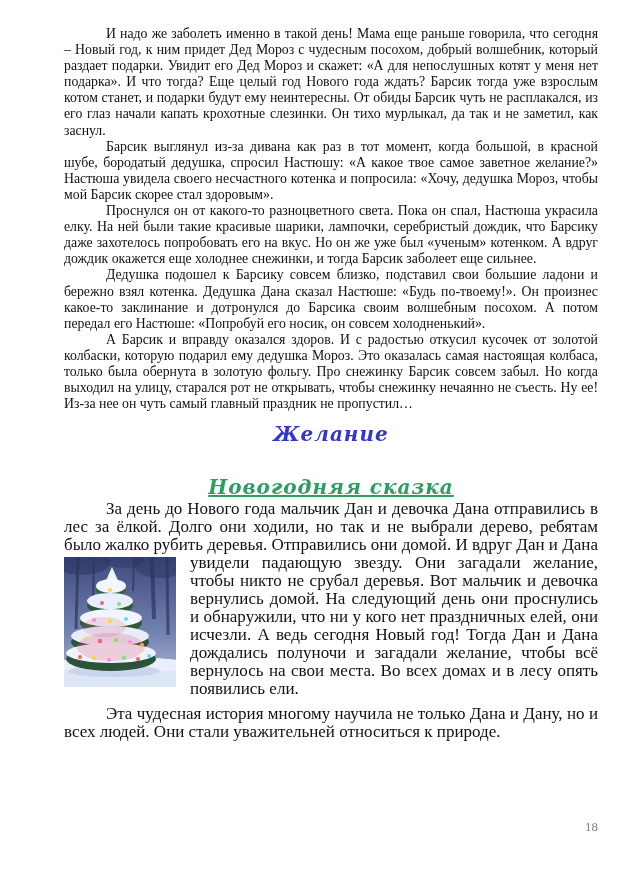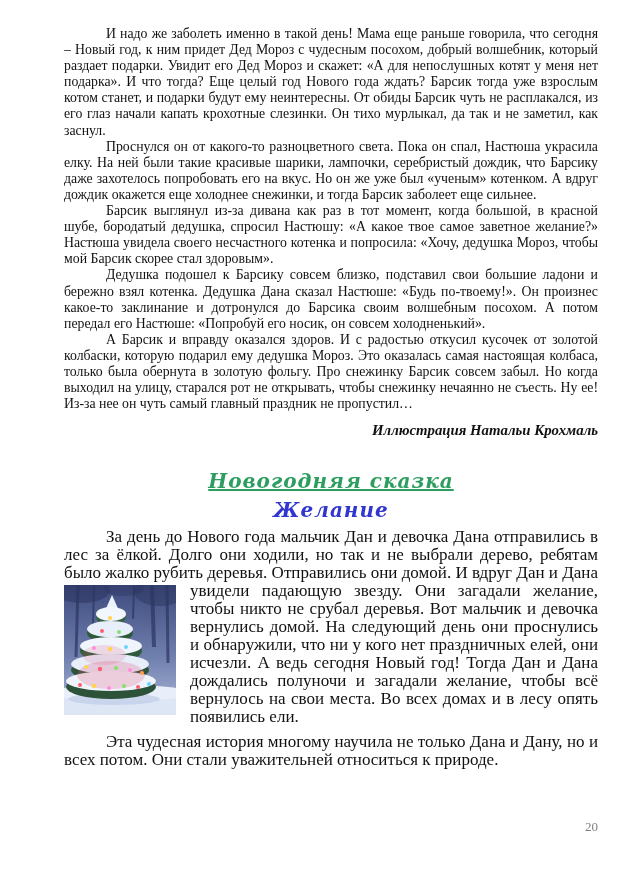--- a/index.html
+++ b/index.html
@@ -37,31 +37,30 @@
     font-size:13px; color:#7b7f87;
   }
 </style>
 </head>
 <body>
 
 <div class="page">
   <div class="content">
 
     <p class="par">И надо же заболеть именно в такой день! Мама еще раньше говорила, что сегодня – Новый год, к ним придет Дед Мороз с чудесным посохом, добрый волшебник, который раздает подарки. Увидит его Дед Мороз и скажет: «А для непослушных котят у меня нет подарка». И что тогда? Еще целый год Нового года ждать? Барсик тогда уже взрослым котом станет, и подарки будут ему неинтересны. От обиды Барсик чуть не расплакался, из его глаз начали капать крохотные слезинки. Он тихо мурлыкал, да так и не заметил, как заснул.</p>
+    <p class="par">Барсик выглянул из-за дивана как раз в тот момент, когда большой, в красной шубе, бородатый дедушка, спросил Настюшу: «А какое твое самое заветное желание?» Настюша увидела своего несчастного котенка и попросила: «Хочу, дедушка Мороз, чтобы мой Барсик скорее стал здоровым».</p>
     <p class="par">Проснулся он от какого-то разноцветного света. Пока он спал, Настюша украсила елку. На ней были такие красивые шарики, лампочки, серебристый дождик, что Барсику даже захотелось попробовать его на вкус. Но он же уже был «ученым» котенком. А вдруг дождик окажется еще холоднее снежинки, и тогда Барсик заболеет еще сильнее.</p>
-    <p class="par">Барсик выглянул из-за дивана как раз в тот момент, когда большой, в красной шубе, бородатый дедушка, спросил Настюшу: «А какое твое самое заветное желание?» Настюша увидела своего несчастного котенка и попросила: «Хочу, дедушка Мороз, чтобы мой Барсик скорее стал здоровым».</p>
     <p class="par">Дедушка подошел к Барсику совсем близко, подставил свои большие ладони и бережно взял котенка. Дедушка Дана сказал Настюше: «Будь по-твоему!». Он произнес какое-то заклинание и дотронулся до Барсика своим волшебным посохом. А потом передал его Настюше: «Попробуй его носик, он совсем холодненький».</p>
     <p class="par">А Барсик и вправду оказался здоров. И с радостью откусил кусочек от золотой колбаски, которую подарил ему дедушка Мороз. Это оказалась самая настоящая колбаса, только была обернута в золотую фольгу. Про снежинку Барсик совсем забыл. Но когда выходил на улицу, старался рот не открывать, чтобы снежинку нечаянно не съесть. Ну ее! Из-за нее он чуть самый главный праздник не пропустил…</p>
 
     <div class="byline">
-      <div>Иллюстрация Натальи Крохмаль</div>
     </div>
 
+    <div class="title title-blue">Желание</div>
     <div class="title title-green">Новогодняя сказка</div>
-    <div class="title title-blue">Желание</div>
 
     <p class="par s2">
       <span>За день до Нового года мальчик Дан и девочка Дана отправились в лес за ёлкой. Долго они ходили, но так и не выбрали дерево, ребятам было жалко рубить деревья. Отправились они домой. И вдруг Дан и Дана увидели падающую звезду. Они загадали</span>
       <span class="tree-float">
         <svg width="112" height="130" viewBox="0 0 112 130" xmlns="http://www.w3.org/2000/svg">
           <defs>
             <linearGradient id="sky" x1="0" y1="0" x2="0" y2="1">
               <stop offset="0" stop-color="#3d4a7d"></stop>
               <stop offset="0.55" stop-color="#6f7fae"></stop>
               <stop offset="1" stop-color="#aebad8"></stop>
@@ -113,19 +112,19 @@
             <circle cx="45" cy="103" r="2" fill="#ff8ddb"></circle>
             <circle cx="60" cy="101" r="2" fill="#86e06b"></circle>
             <circle cx="74" cy="102" r="2" fill="#ff5f6d"></circle>
             <circle cx="85" cy="99" r="2" fill="#6cd4ff"></circle>
           </g>
         </svg>
       </span>
       <span>желание, чтобы никто не срубал деревья. Вот мальчик и девочка вернулись домой. На следующий день они проснулись и обнаружили, что ни у кого нет праздничных елей, они исчезли. А ведь сегодня Новый год! Тогда Дан и Дана дождались полуночи и загадали желание, чтобы всё вернулось на свои места. Во всех домах и в лесу опять появились ели.</span>
     </p>
 
-    <p class="par s2 p7">Эта чудесная история многому научила не только Дана и Дану, но и всех потом. Они стали уважительней относиться к природе.</p>
+    <p class="par s2 p7">Эта чудесная история многому научила не только Дана и Дану, но и всех людей. Они стали уважительней относиться к природе.</p>
 
 
   </div>
 
-  <div class="pagenum">20</div>
+  <div class="pagenum">18</div>
 </div>
 
 </body></html>

